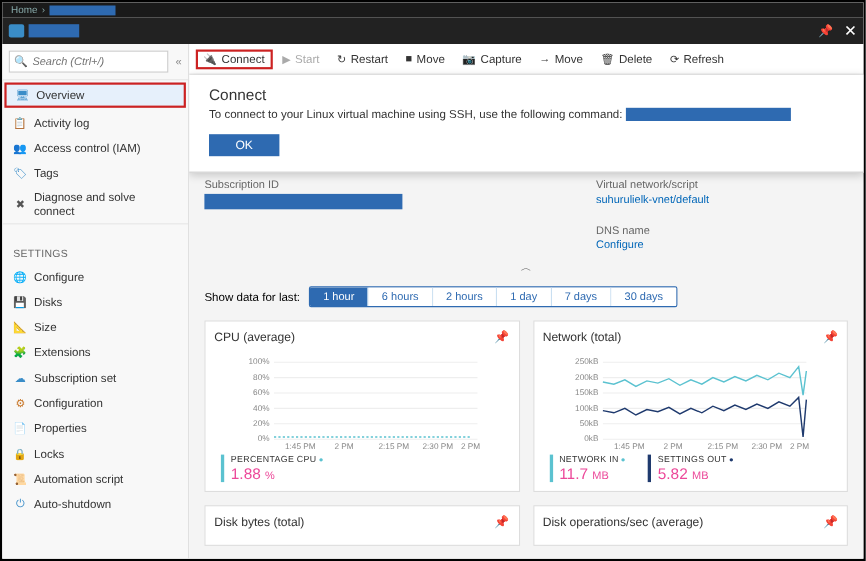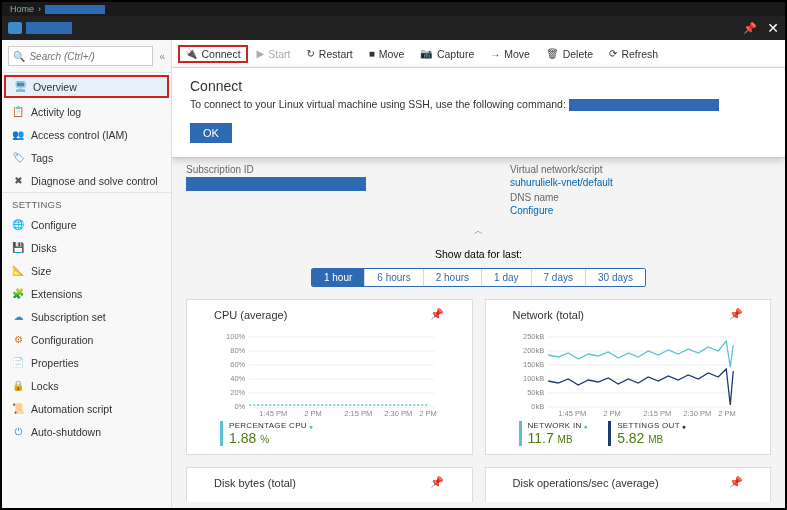--- a/index.html
+++ b/index.html
@@ -17,56 +17,56 @@
 .body { display: flex; height: calc(100% - 38px); }
 .sidebar { width: 170px; border-right: 1px solid #ddd; background: #f8f8f8; overflow-y: auto; }
 .search-row { display: flex; align-items: center; padding: 6px; border-bottom: 1px solid #e5e5e5; }
 .search-box { flex: 1; display: flex; align-items: center; border: 1px solid #ccc; background: #fff; height: 20px; padding: 0 4px; }
 .search-box input { border: none; outline: none; font-size: 10px; font-style: italic; color: #888; width: 100%; }
 .search-icon { color: #888; font-size: 10px; margin-right: 4px; }
 .sidebar-collapse { color: #888; font-size: 10px; margin-left: 6px; cursor: pointer; }
 .side-item { display: flex; align-items: center; padding: 5px 10px; font-size: 10.5px; color: #333; cursor: pointer; }
 .side-item.selected { background: #e6f0fb; border: 2px solid #c22; margin: 2px; padding: 3px 8px; }
 .side-icon { width: 13px; height: 13px; margin-right: 6px; display: inline-flex; align-items: center; justify-content: center; font-size: 10px; }
-.side-header { font-size: 9.5px; color: #666; padding: 6px 10px 3px; text-transform: uppercase; letter-spacing: 0.3px; border-top: 1px solid #e5e5e5; }
+.side-header { font-size: 9.5px; color: #666; padding: 22px 10px 3px; text-transform: uppercase; letter-spacing: 0.3px; border-top: 1px solid #e5e5e5; }
 .main { flex: 1; background: #f4f4f4; position: relative; overflow: hidden; }
 .toolbar { background: #fff; border-bottom: 1px solid #ddd; height: 28px; display: flex; align-items: center; padding: 0 6px; gap: 2px; }
 .tool-btn { display: flex; align-items: center; padding: 3px 7px; font-size: 10.5px; color: #333; cursor: pointer; gap: 4px; }
 .tool-btn.disabled { color: #aaa; }
 .tool-btn.highlight { border: 2px solid #c22; padding: 1px 5px; }
 .tool-icon { font-size: 10px; }
 .connect-panel { background: #fff; border-bottom: 1px solid #ccc; box-shadow: 0 2px 8px rgba(0,0,0,0.2); padding: 10px 18px 14px; position: relative; z-index: 5; }
 .connect-title { font-size: 14px; color: #333; margin-bottom: 4px; }
 .connect-text { font-size: 10.5px; color: #333; }
 .cmd-redact { background: #2e6ab1; display: inline-block; width: 150px; height: 12px; vertical-align: middle; }
-.ok-btn { background: #2e6ab1; color: #fff; border: none; padding: 4px 13px; font-size: 11px; margin-top: 12px; cursor: pointer; }
+.ok-btn { background: #2e6ab1; color: #fff; border: none; padding: 4px 24px; font-size: 11px; margin-top: 12px; cursor: pointer; }
 .content { padding: 6px 14px; overflow-y: auto; height: calc(100% - 28px - 96px); }
-.info-row { display: flex; gap: 24px; font-size: 10px; color: #333; margin-bottom: 8px; }
+.info-row { display: flex; gap: 56px; font-size: 10px; color: #333; margin-bottom: 8px; }
 .info-col { }
 .info-label { color: #666; margin-bottom: 2px; }
 .info-redact { background: #2e6ab1; width: 180px; height: 14px; }
 .link { color: #0066b8; cursor: pointer; }
 .chevron-up { text-align: center; font-size: 10px; color: #666; cursor: pointer; margin: 4px 0; }
-.range-row { display: flex; align-items: center; font-size: 10.5px; gap: 8px; margin: 10px 0 12px; flex-direction: column; }
+.range-row { display: flex; align-items: center; font-size: 10.5px; gap: 8px; margin: 10px 0 12px; }
 .range-btns { display: flex; border: 1px solid #2e6ab1; border-radius: 2px; overflow: hidden; }
 .range-btn { padding: 3px 12px; font-size: 10px; color: #2e6ab1; background: #fff; cursor: pointer; border-right: 1px solid #c9dff1; }
 .range-btn:last-child { border-right: none; }
 .range-btn.active { background: #2e6ab1; color: #fff; }
 .charts-grid { display: grid; grid-template-columns: 1fr 1fr; gap: 12px; }
-.chart-card { background: #fff; border: 1px solid #ddd; padding: 8px 27px; position: relative; }
+.chart-card { background: #fff; border: 1px solid #ddd; padding: 8px 8px; position: relative; }
 .chart-header { display: flex; justify-content: space-between; align-items: center; margin-bottom: 6px; }
 .chart-title { font-size: 11px; color: #333; }
 .pin-icon { font-size: 11px; color: #333; cursor: pointer; }
 .chart-body svg { width: 100%; height: 90px; display: block; }
 .axis-label { font-size: 7.5px; fill: #888; }
 .grid-line { stroke: #eee; stroke-width: 1; }
 .chart-footer { display: flex; gap: 20px; margin-top: 4px; padding-left: 6px; }
 .metric { border-left: 3px solid; padding-left: 6px; }
 .metric-label { font-size: 8px; color: #333; letter-spacing: 0.3px; }
-.metric-value { font-size: 14px; color: #4d7c0f; font-weight: 300; }
+.metric-value { font-size: 14px; color: #ec4899; font-weight: 300; }
 .metric-unit { font-size: 10px; }
 .metric .dot { font-size: 7px; vertical-align: middle; margin-left: 2px; }
 </style>
 </head>
 <body>
 
 <div class="topbar">
   <span class="crumb">Home</span>
   <span class="crumb-sep">›</span>
   <span class="crumb-redact"></span>
@@ -101,21 +101,21 @@
         <div class="side-item">
           <span class="side-icon" style="color: rgb(58, 141, 200);">👥</span>
           <span>Access control (IAM)</span>
         </div>
         <div class="side-item">
           <span class="side-icon" style="color: rgb(58, 141, 200);">🏷</span>
           <span>Tags</span>
         </div>
         <div class="side-item">
           <span class="side-icon" style="color: rgb(85, 85, 85);">✖</span>
-          <span>Diagnose and solve control</span>
+          <span>Diagnose and solve connect</span>
         </div>
       </div>
     <div class="side-header">SETTINGS</div>
     <div id="side-settings">
         <div class="side-item">
           <span class="side-icon" style="color: rgb(232, 163, 61);">🌐</span>
           <span>Configure</span>
         </div>
         <div class="side-item">
           <span class="side-icon" style="color: rgb(58, 141, 200);">💾</span>
@@ -205,21 +205,21 @@
 
     <div class="content">
       <div class="info-row">
         <div class="info-col">
           <div class="info-label">Subscription ID</div>
           <div class="info-redact"></div>
         </div>
         <div class="info-col" style="margin-left:120px">
           <div class="info-label">Virtual network/script</div>
           <div class="link">suhurulielk-vnet/default</div>
-          <div class="info-label" style="margin-top:4px">DNS name</div>
+          <div class="info-label" style="margin-top:17px">DNS name</div>
           <div class="link">Configure</div>
         </div>
       </div>
       <div class="chevron-up">︿</div>
 
       <div class="range-row">
         <span>Show data for last:</span>
         <div class="range-btns" id="range-btns">
             <div class="range-btn active">1 hour</div>
             <div class="range-btn">6 hours</div>

